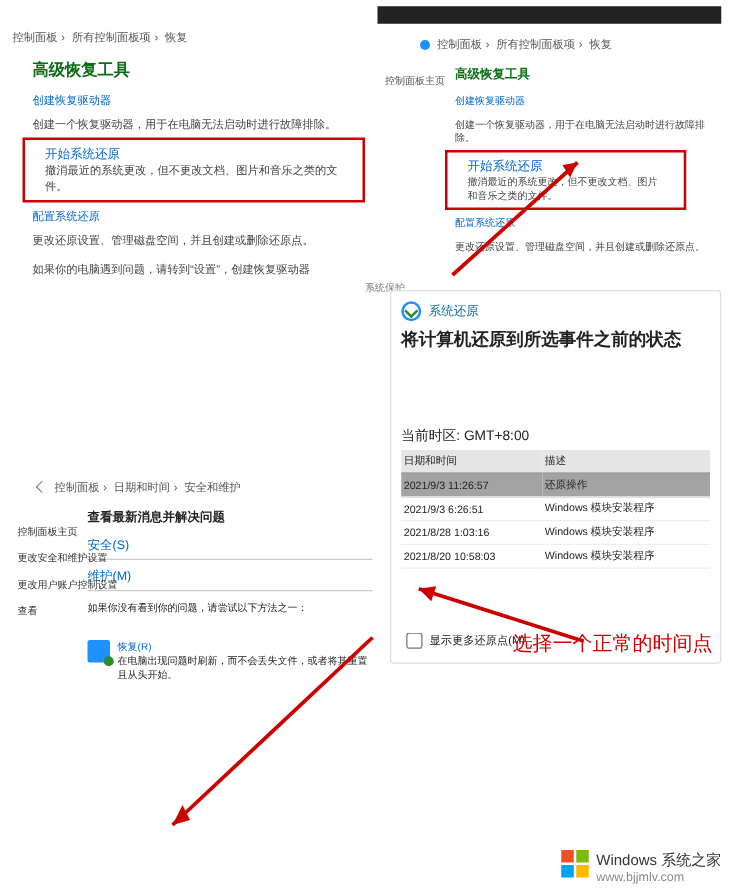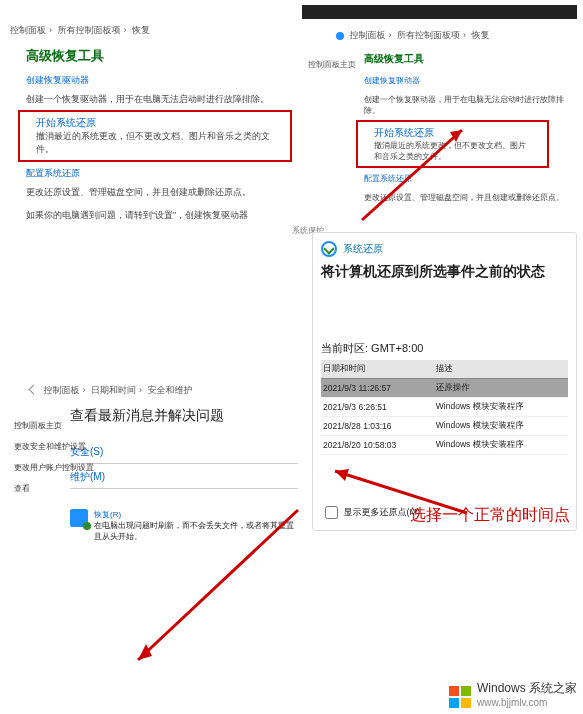--- a/index.html
+++ b/index.html
@@ -26,21 +26,21 @@
   .p2 .item{margin-left:0;font-size:8px}
   .p2 .desc{margin-left:0;font-size:8px}
   .p2 .rbox{margin-left:-8px;margin-right:28px}
   .arrow-red{position:absolute;pointer-events:none}
   
   .p3{left:8px;top:380px;width:290px}
   .p3 .bc{margin-left:22px}
   .p3 .side{position:absolute;left:6px;top:40px;font-size:8px;color:#333}
   .p3 .side div{margin-bottom:10px}
   .p3 .main{margin-left:62px}
-  .p3 .h2{font-size:14px;font-weight:normal;color:#222;margin-bottom:20px}
+  .p3 .h2{font-size:10px;font-weight:bold;color:#222;margin-bottom:8px}
   .p3 .sub{font-size:8px;color:#555;margin-bottom:10px}
   .p3 .seclink{color:#0066cc;font-size:10px;margin-bottom:2px}
   .p3 .hr{border-top:1px solid #ccc;margin:4px 0 6px}
   .p3 .rec{display:flex;align-items:flex-start;margin-top:20px}
   .p3 .rec .rico{width:22px;height:18px;background:#1e90ff;border-radius:2px;margin-right:6px;position:relative}
   .p3 .rec .rico::after{content:"";position:absolute;right:-3px;bottom:-3px;width:8px;height:8px;background:#2e8b2e;border-radius:50%}
   .p3 .rec-txt{font-size:8px;line-height:11px}
   
   .p4{left:312px;top:232px;width:265px;border:1px solid #ddd;border-radius:3px;padding:8px 8px 8px 8px}
   .p4 .hdr{display:flex;align-items:center;margin-bottom:6px}
@@ -51,21 +51,21 @@
   .p4 .subtitle{font-size:14px;font-weight:bold;margin:2px 0 60px 0}
   .p4 .tz{font-size:11px;margin-bottom:4px}
   .p4 table{width:100%;border-collapse:collapse;font-size:8.5px}
   .p4 th{text-align:left;border-bottom:1px solid #888;padding:3px 2px;font-weight:normal;background:#e5e5e5}
   .p4 td{padding:3px 2px;border-bottom:1px solid #eee}
   .p4 tbody tr:first-child{background:#a3a3a3}
   .annot{color:#c00;font-size:16px;position:absolute;font-weight:normal}
   .p4 .chk{margin-top:48px;font-size:9px}
   .p4 .chk input{vertical-align:middle;margin-right:3px}
   
-  .wm{position:absolute;right:6px;bottom:6px;display:flex;align-items:flex-end;font-size:12px;color:#333}
+  .wm{position:absolute;right:6px;bottom:6px;display:flex;align-items:flex-start;font-size:12px;color:#333}
   .wm .wlogo{width:22px;height:22px;margin-right:6px;display:grid;grid-template-columns:1fr 1fr;grid-template-rows:1fr 1fr;gap:2px}
   .wm .wlogo span:nth-child(1){background:#f25022}
   .wm .wlogo span:nth-child(2){background:#7fba00}
   .wm .wlogo span:nth-child(3){background:#00a4ef}
   .wm .wlogo span:nth-child(4){background:#ffb900}
   .wm .url{color:#888;font-size:10px;display:block}
 </style>
 </head>
 <body>
 
@@ -129,20 +129,21 @@
       <div>更改安全和维护设置</div>
       <div>更改用户账户控制设置</div>
       <div>查看</div>
     </div>
     <div class="main">
       <div class="h2">查看最新消息并解决问题</div>
       <div class="seclink">安全(S)</div>
       <div class="hr"></div>
       <div class="seclink">维护(M)</div>
       <div class="hr"></div>
+      <div style="font-size:8px;margin:8px 0">如果你没有看到你的问题，请尝试以下方法之一：</div>
       <div class="rec">
         <div class="rico"></div>
         <div class="rec-txt">
           <span class="link">恢复(R)</span><br>
           <span>在电脑出现问题时刷新，而不会丢失文件，或者将其重置且从头开始。</span>
         </div>
       </div>
     </div>
     <svg class="arrow-red" style="left:120px;top:120px" width="180" height="170">
       <line x1="170" y1="10" x2="10" y2="160" stroke="#c00" stroke-width="3"></line>

